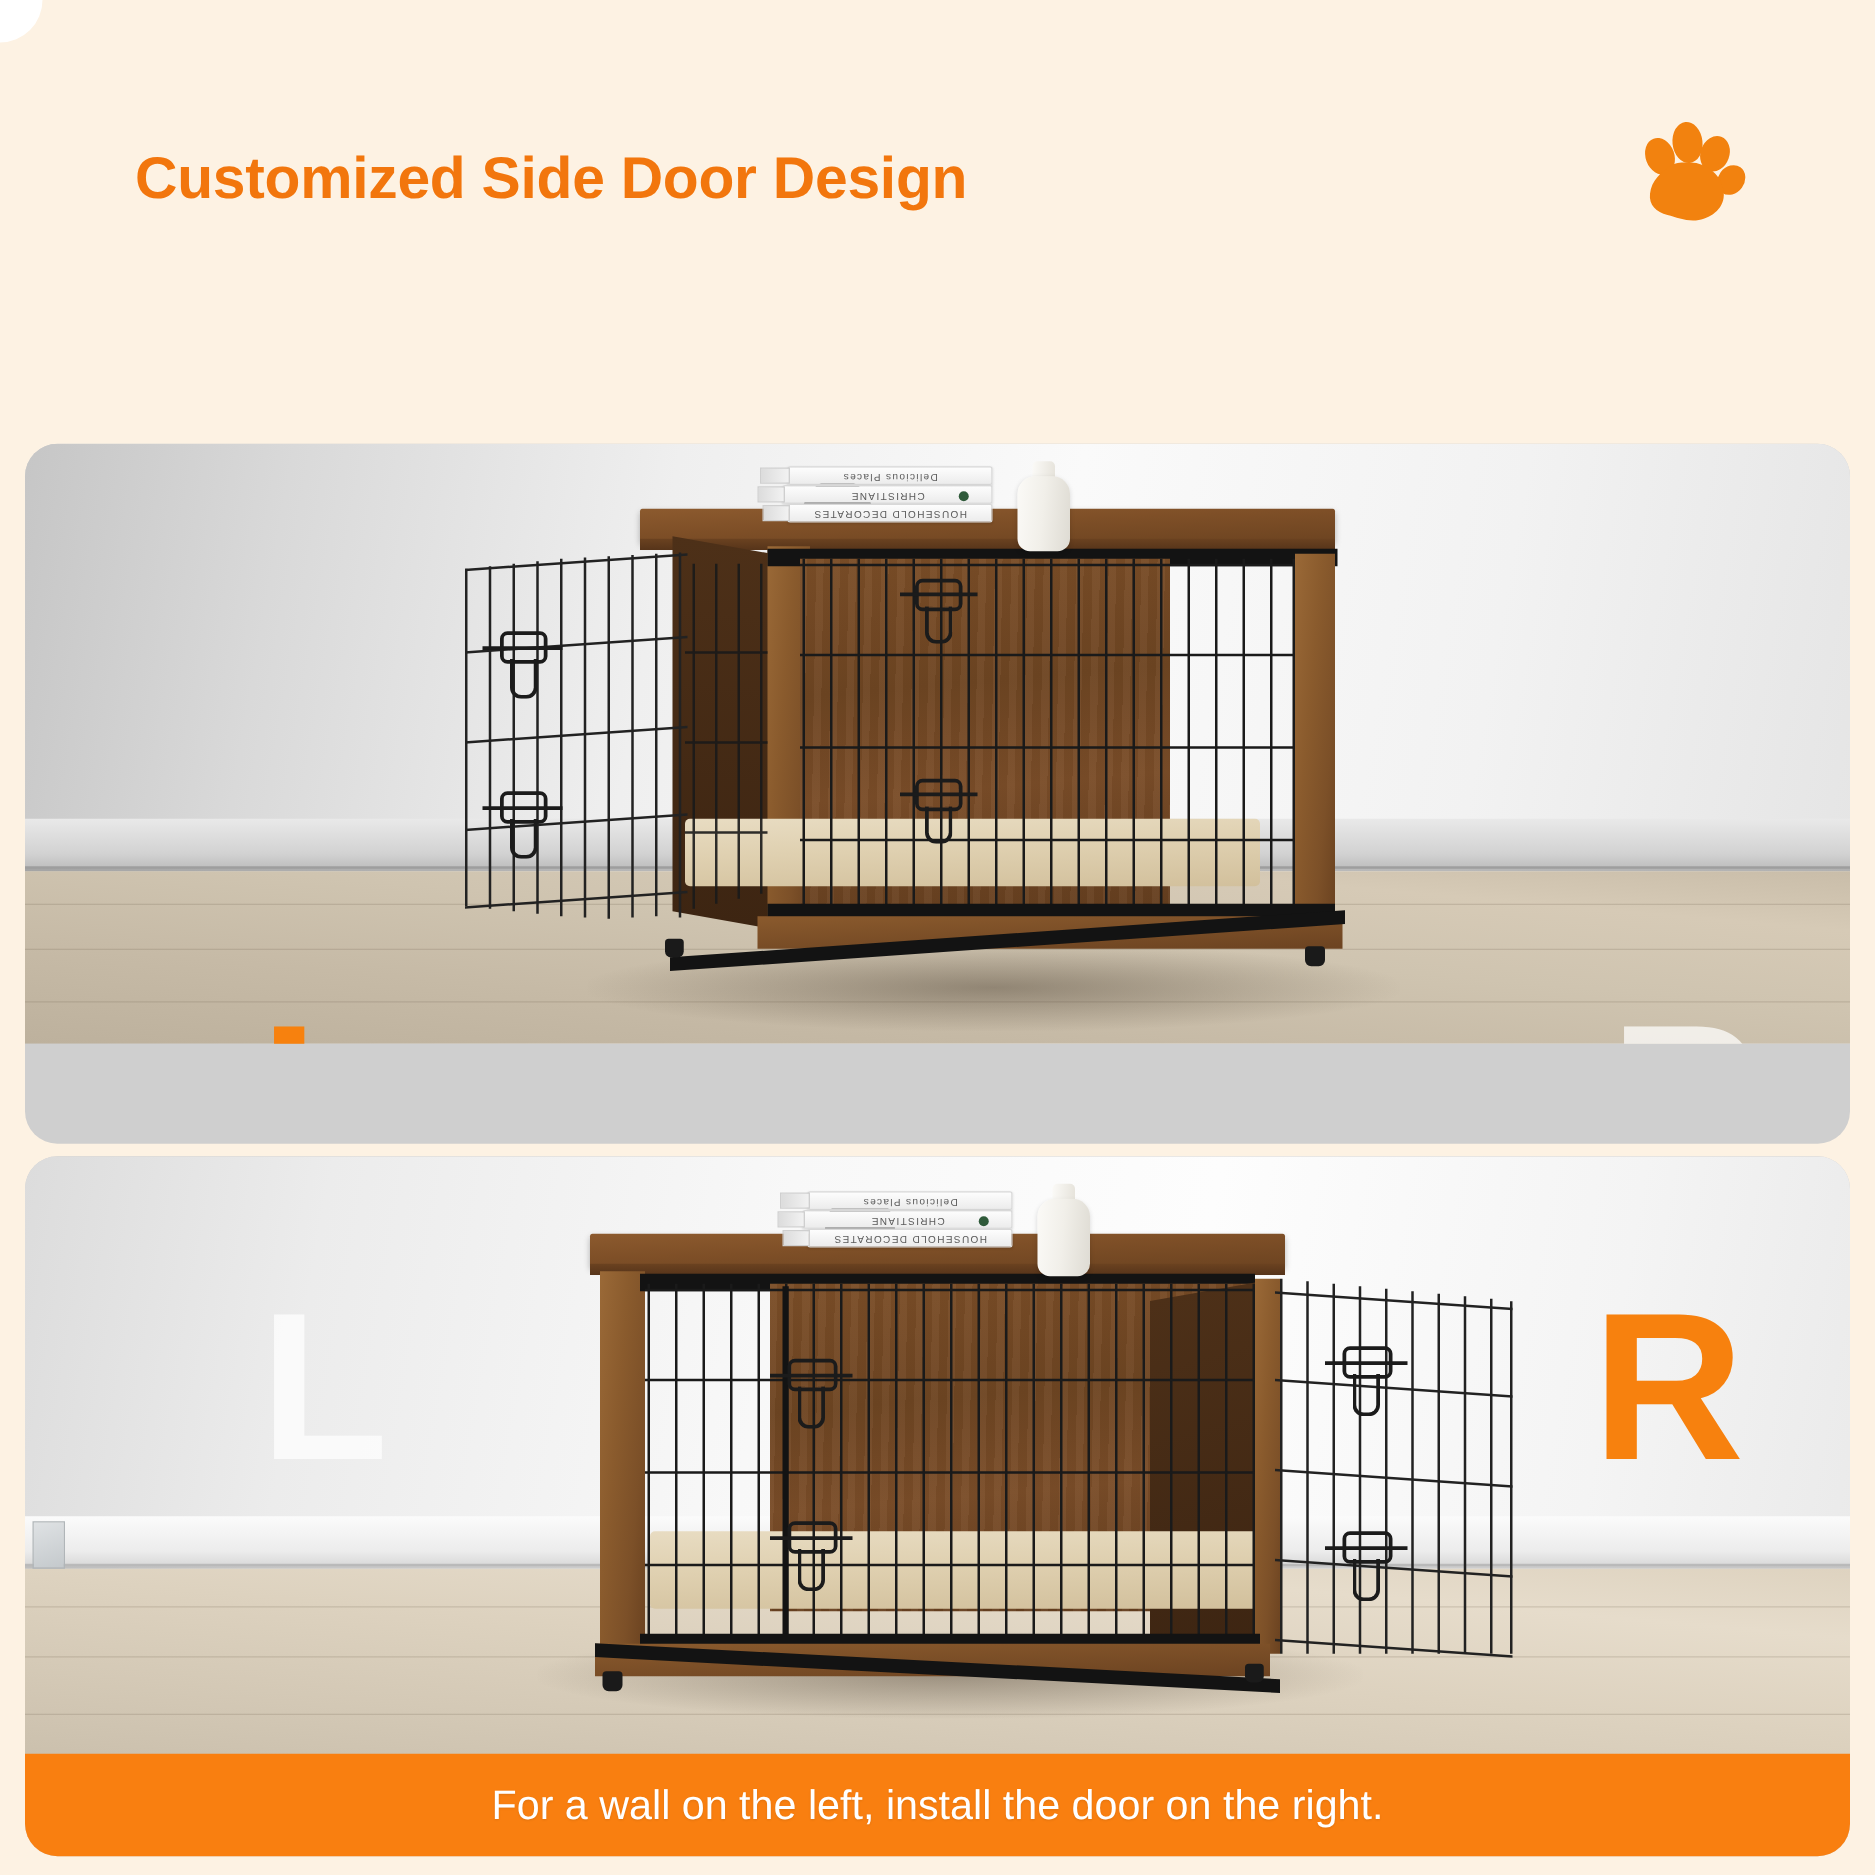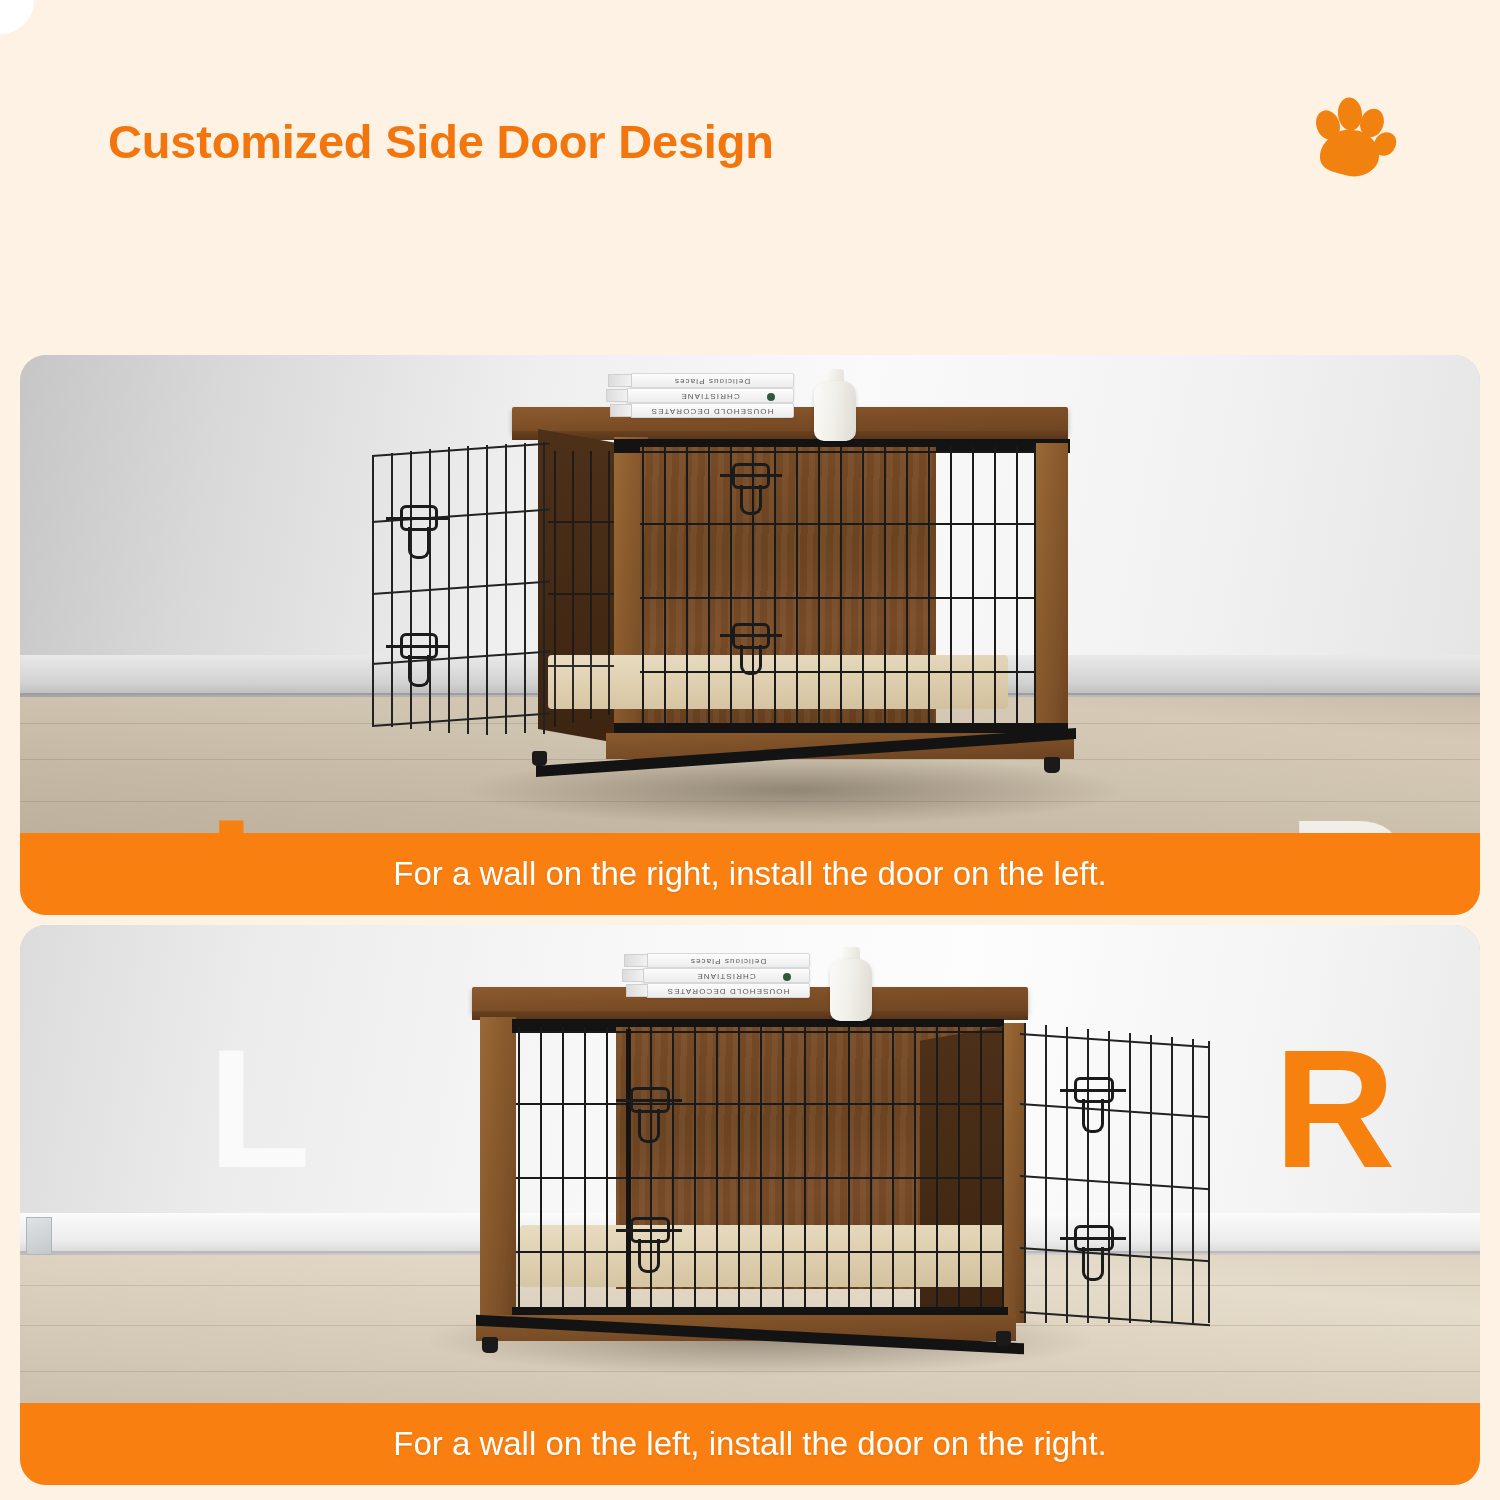--- a/index.html
+++ b/index.html
@@ -273,23 +273,20 @@
           </div>
           <div class="book-pages" style="left:6px;top:31px;width:22px;height:13px;"></div>
         </div>
 
         <div class="vase-neck" style="left:806px;top:14px;width:18px;height:14px;"></div>
         <div class="vase" style="left:794px;top:26px;width:42px;height:60px;"></div>
       </div>
     </div>
   </div>
 
-  <div class="caption c1">
-    <span>For a wall on the right, install the door on the left.</span>
-  </div>
 
   <div class="panel p2">
     <div class="scene">
 
       <div class="wall wall2"></div>
       <div class="baseboard" style="top:288px;background:linear-gradient(180deg,#fbfbfb,#ececec 70%,#d8d8d8);"></div>
       <div class="baseshadow" style="top:326px;opacity:.35;"></div>
       <div class="floor floor2" style="top:330px;height:150px;">
         <div class="floor-plank" style="top:30px;"></div>
         <div class="floor-plank" style="top:70px;"></div>

